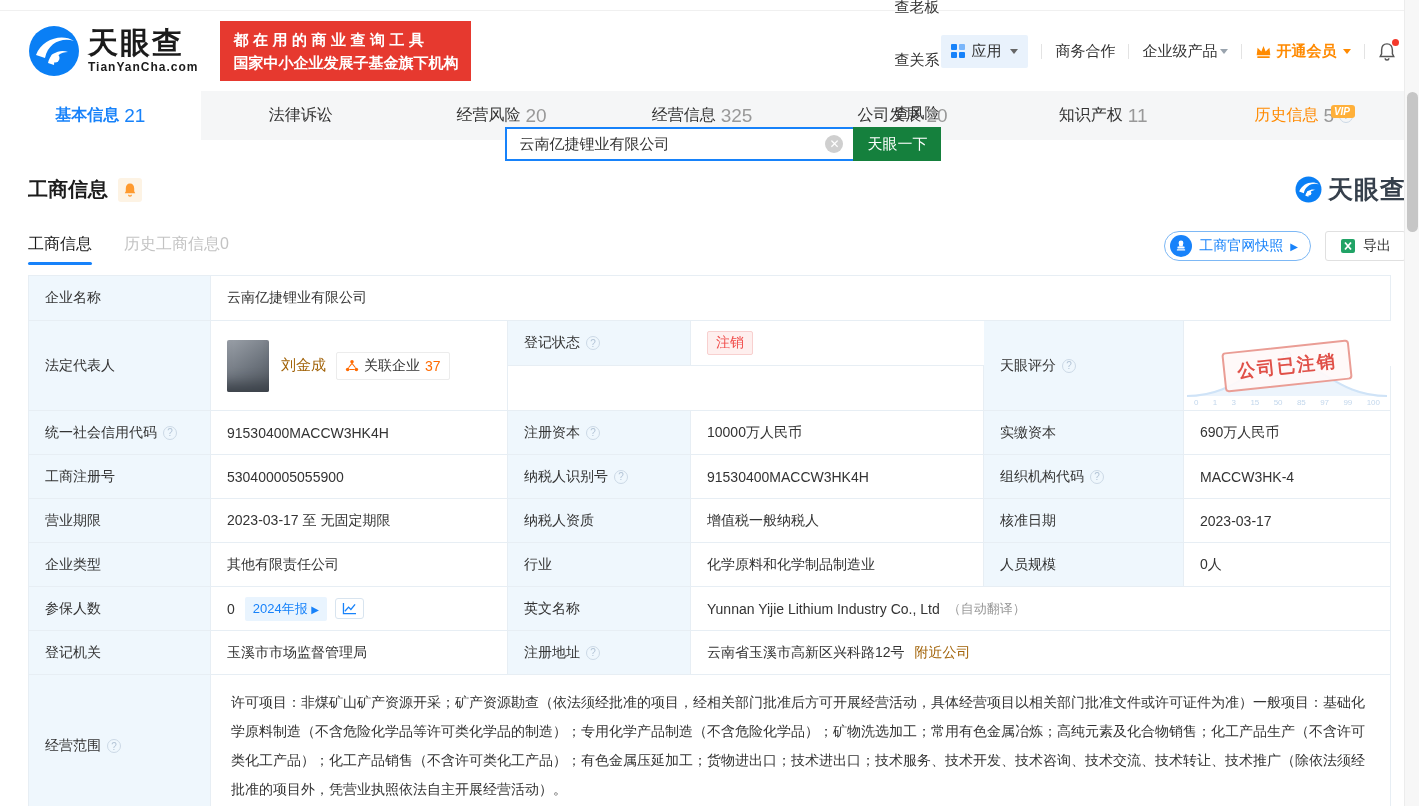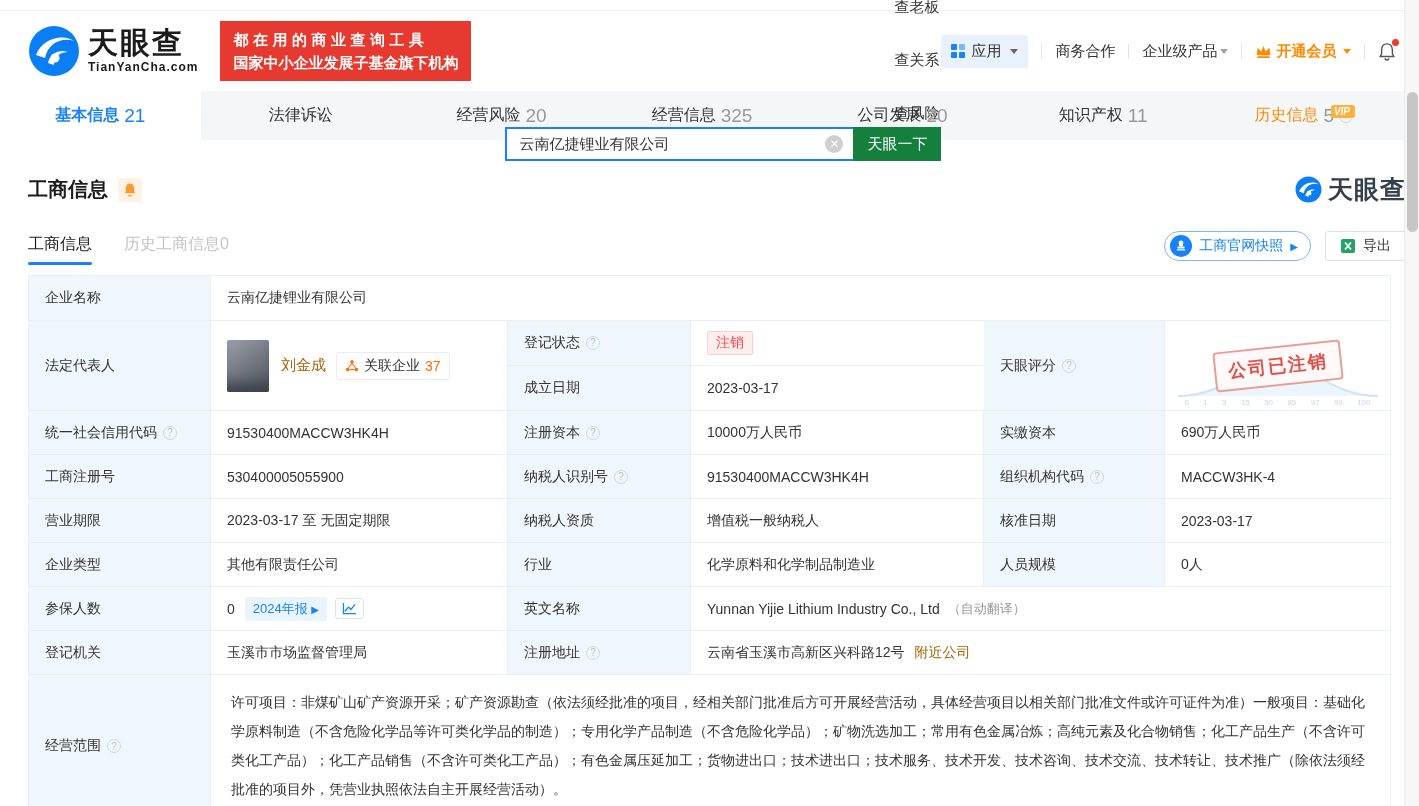--- a/index.html
+++ b/index.html
@@ -66,26 +66,26 @@
   .row{display:flex;border-bottom:1px solid #e7eef4;}
   .row:last-child{border-bottom:none;}
   .cell{border-right:1px solid #e7eef4;display:flex;align-items:center;}
   .cell:last-child{border-right:none;}
   .lbl{background:#eff7fd;color:#333;padding:0 8px 0 16px;gap:6px;}
   .val{padding:0 16px;background:#fff;}
   .c1{width:182px;flex:none;}
   .c2{width:297px;flex:none;}
   .c3{width:183px;flex:none;}
   .c4{width:293px;flex:none;}
-  .c5{width:181px;flex:none;}
+  .c5{width:200px;flex:none;}
   .c6{flex:1;}
   .h45{height:45px;}
   .h44{height:44px;}
   .rep-row{height:90px;}
-  .rep-mid{width:476px;flex:none;display:flex;flex-direction:column;border-right:1px solid #e7eef4;}
+  .rep-mid{width:476px;flex:none;display:flex;flex-direction:row;border-right:1px solid #e7eef4;}
   .rep-mid .mrow{display:flex;height:45px;}
   .rep-mid .mrow:first-child{border-bottom:1px solid #e7eef4;}
   .rep-mid .c3{border-right:1px solid #e7eef4;}
   .photo{width:42px;height:52px;border-radius:2px;flex:none;background:linear-gradient(145deg,#9aa0a8 0%,#6d747d 55%,#4c525a 100%);box-shadow:inset 0 -18px 14px -10px #3c424a;}
   .link{color:#a16207;cursor:pointer;text-decoration:none;}
   .rep-name{font-size:15px;margin:0 10px 0 12px;}
   .relchip{display:flex;align-items:center;gap:5px;border:1px solid #ececec;border-radius:2px;padding:4px 8px;cursor:pointer;background:#fff;}
   .relchip .n{color:#ff6a00;}
   .badge-cancel{background:#feefee;border:1px solid #f8d0cf;color:#f04b49;padding:2px 8px;border-radius:2px;font-size:14px;}
   .score-val{position:relative;justify-content:center;overflow:hidden;}

